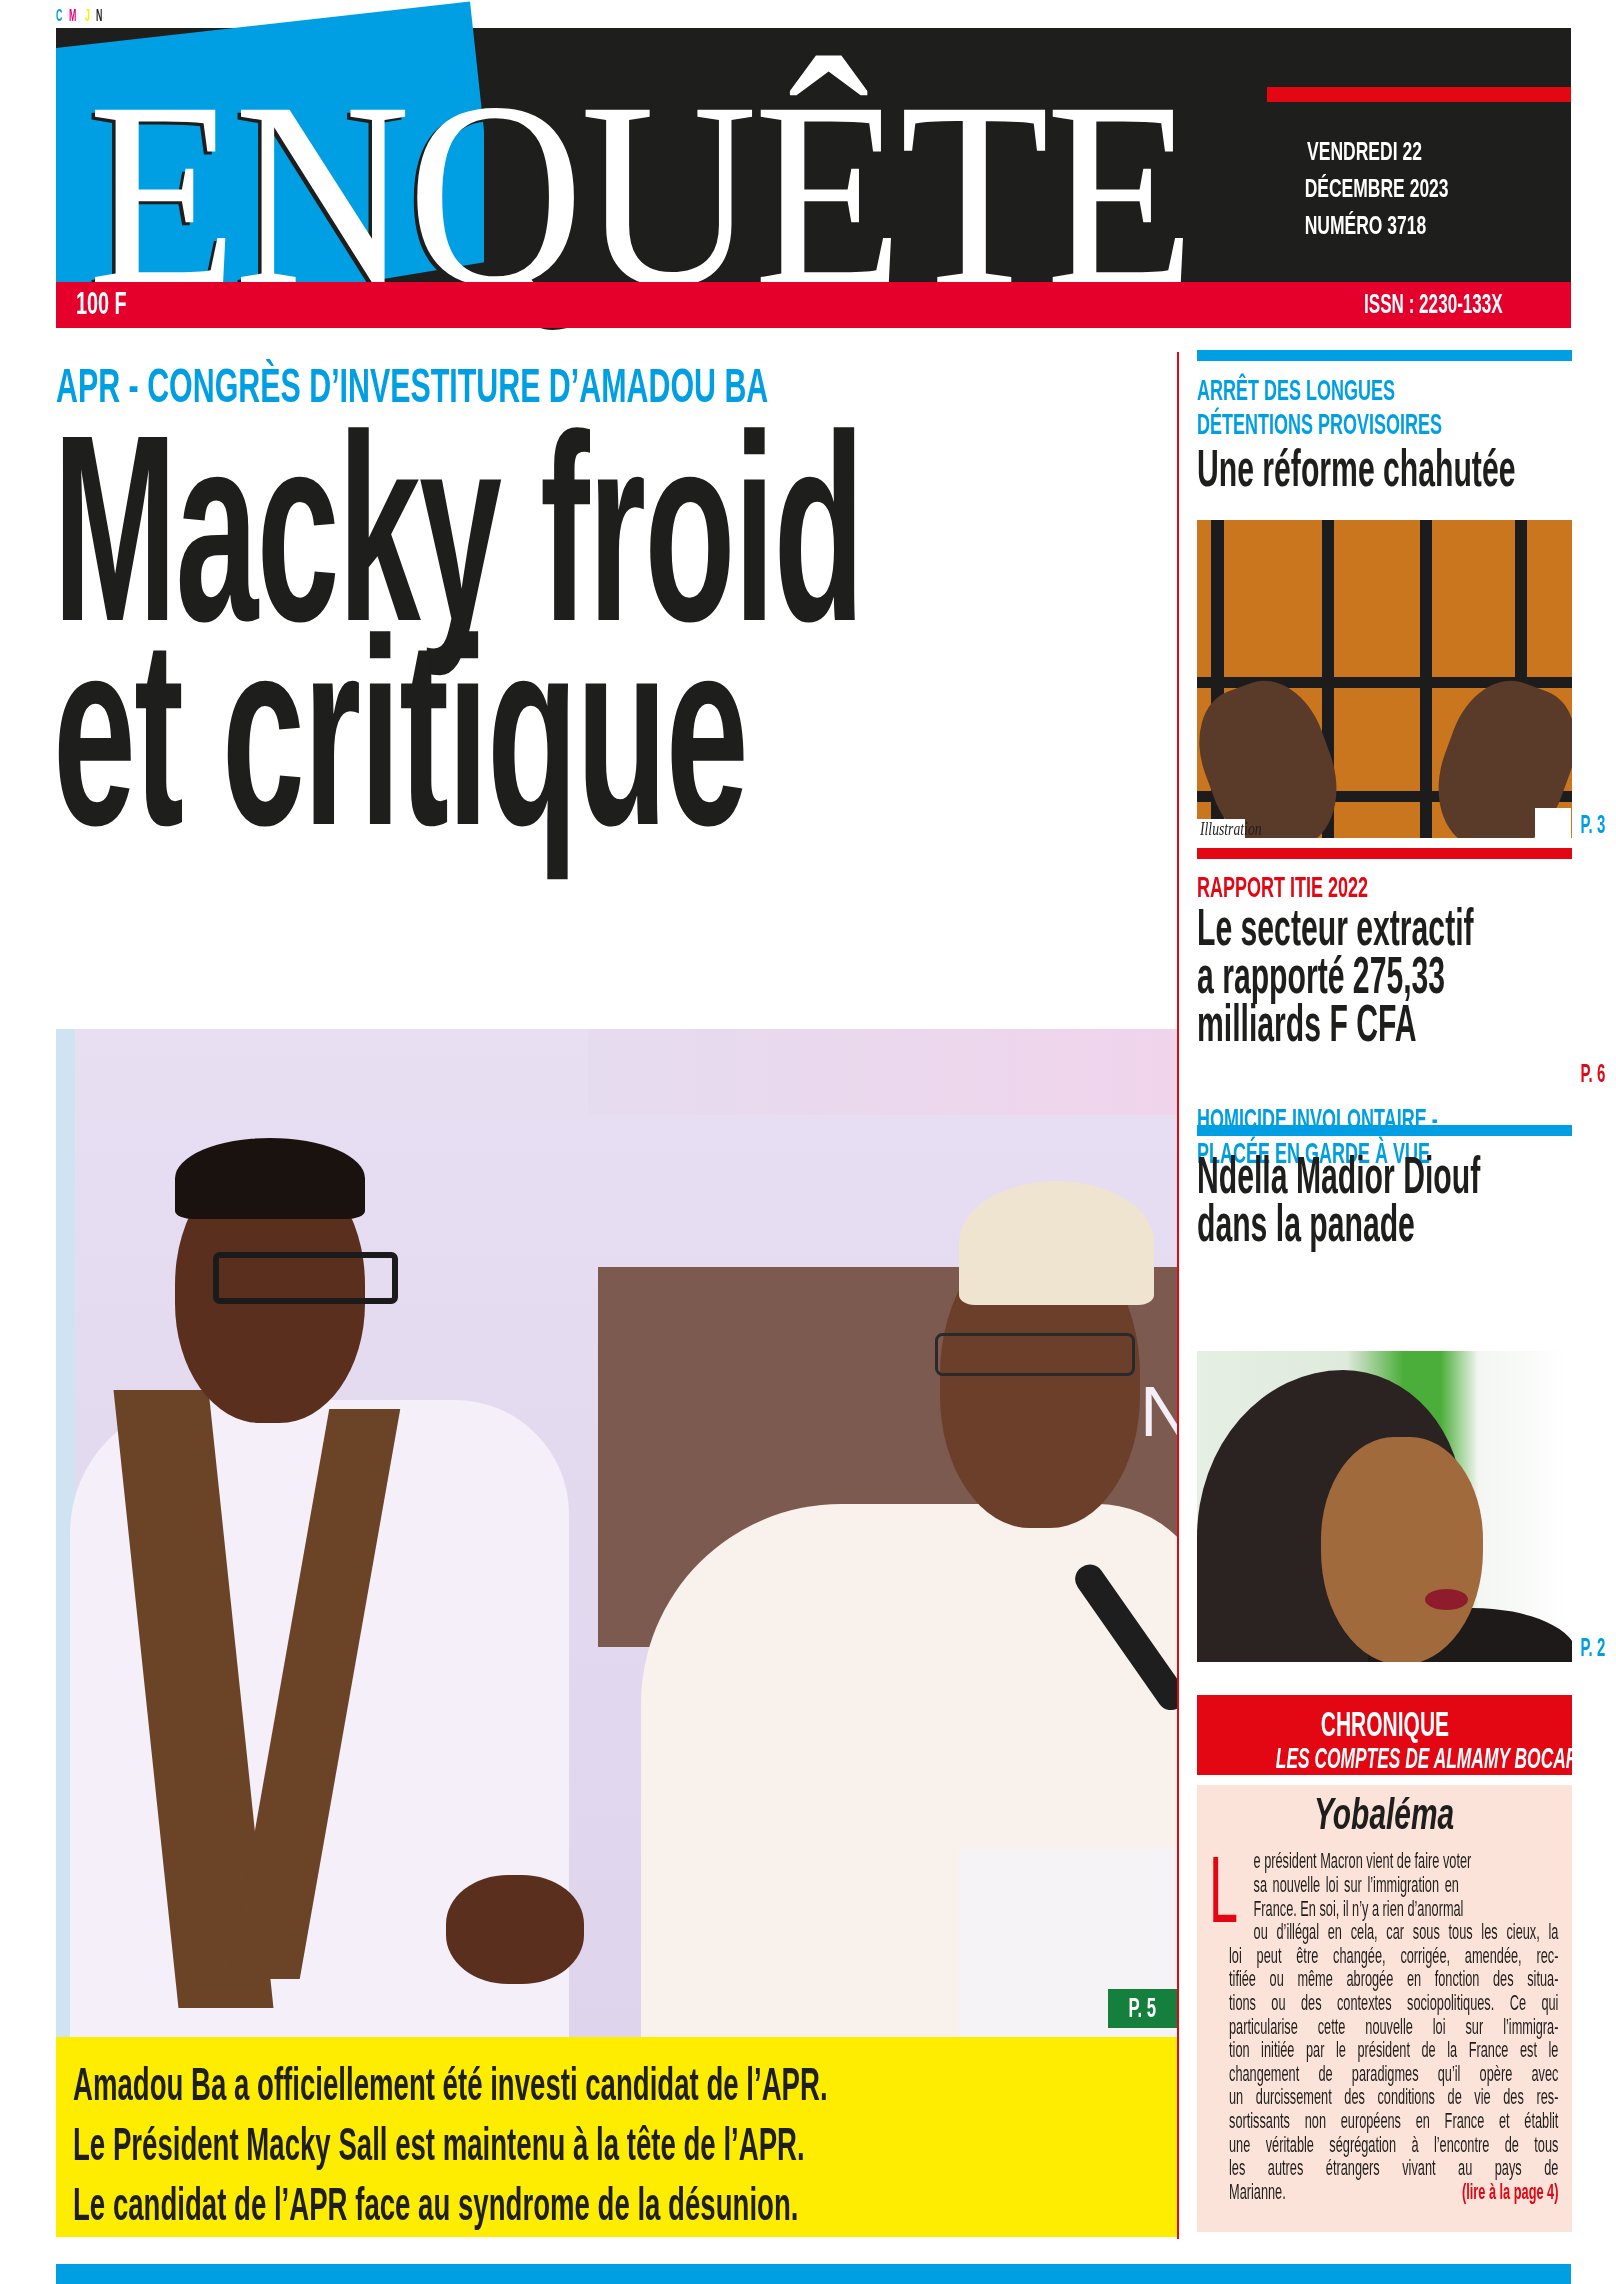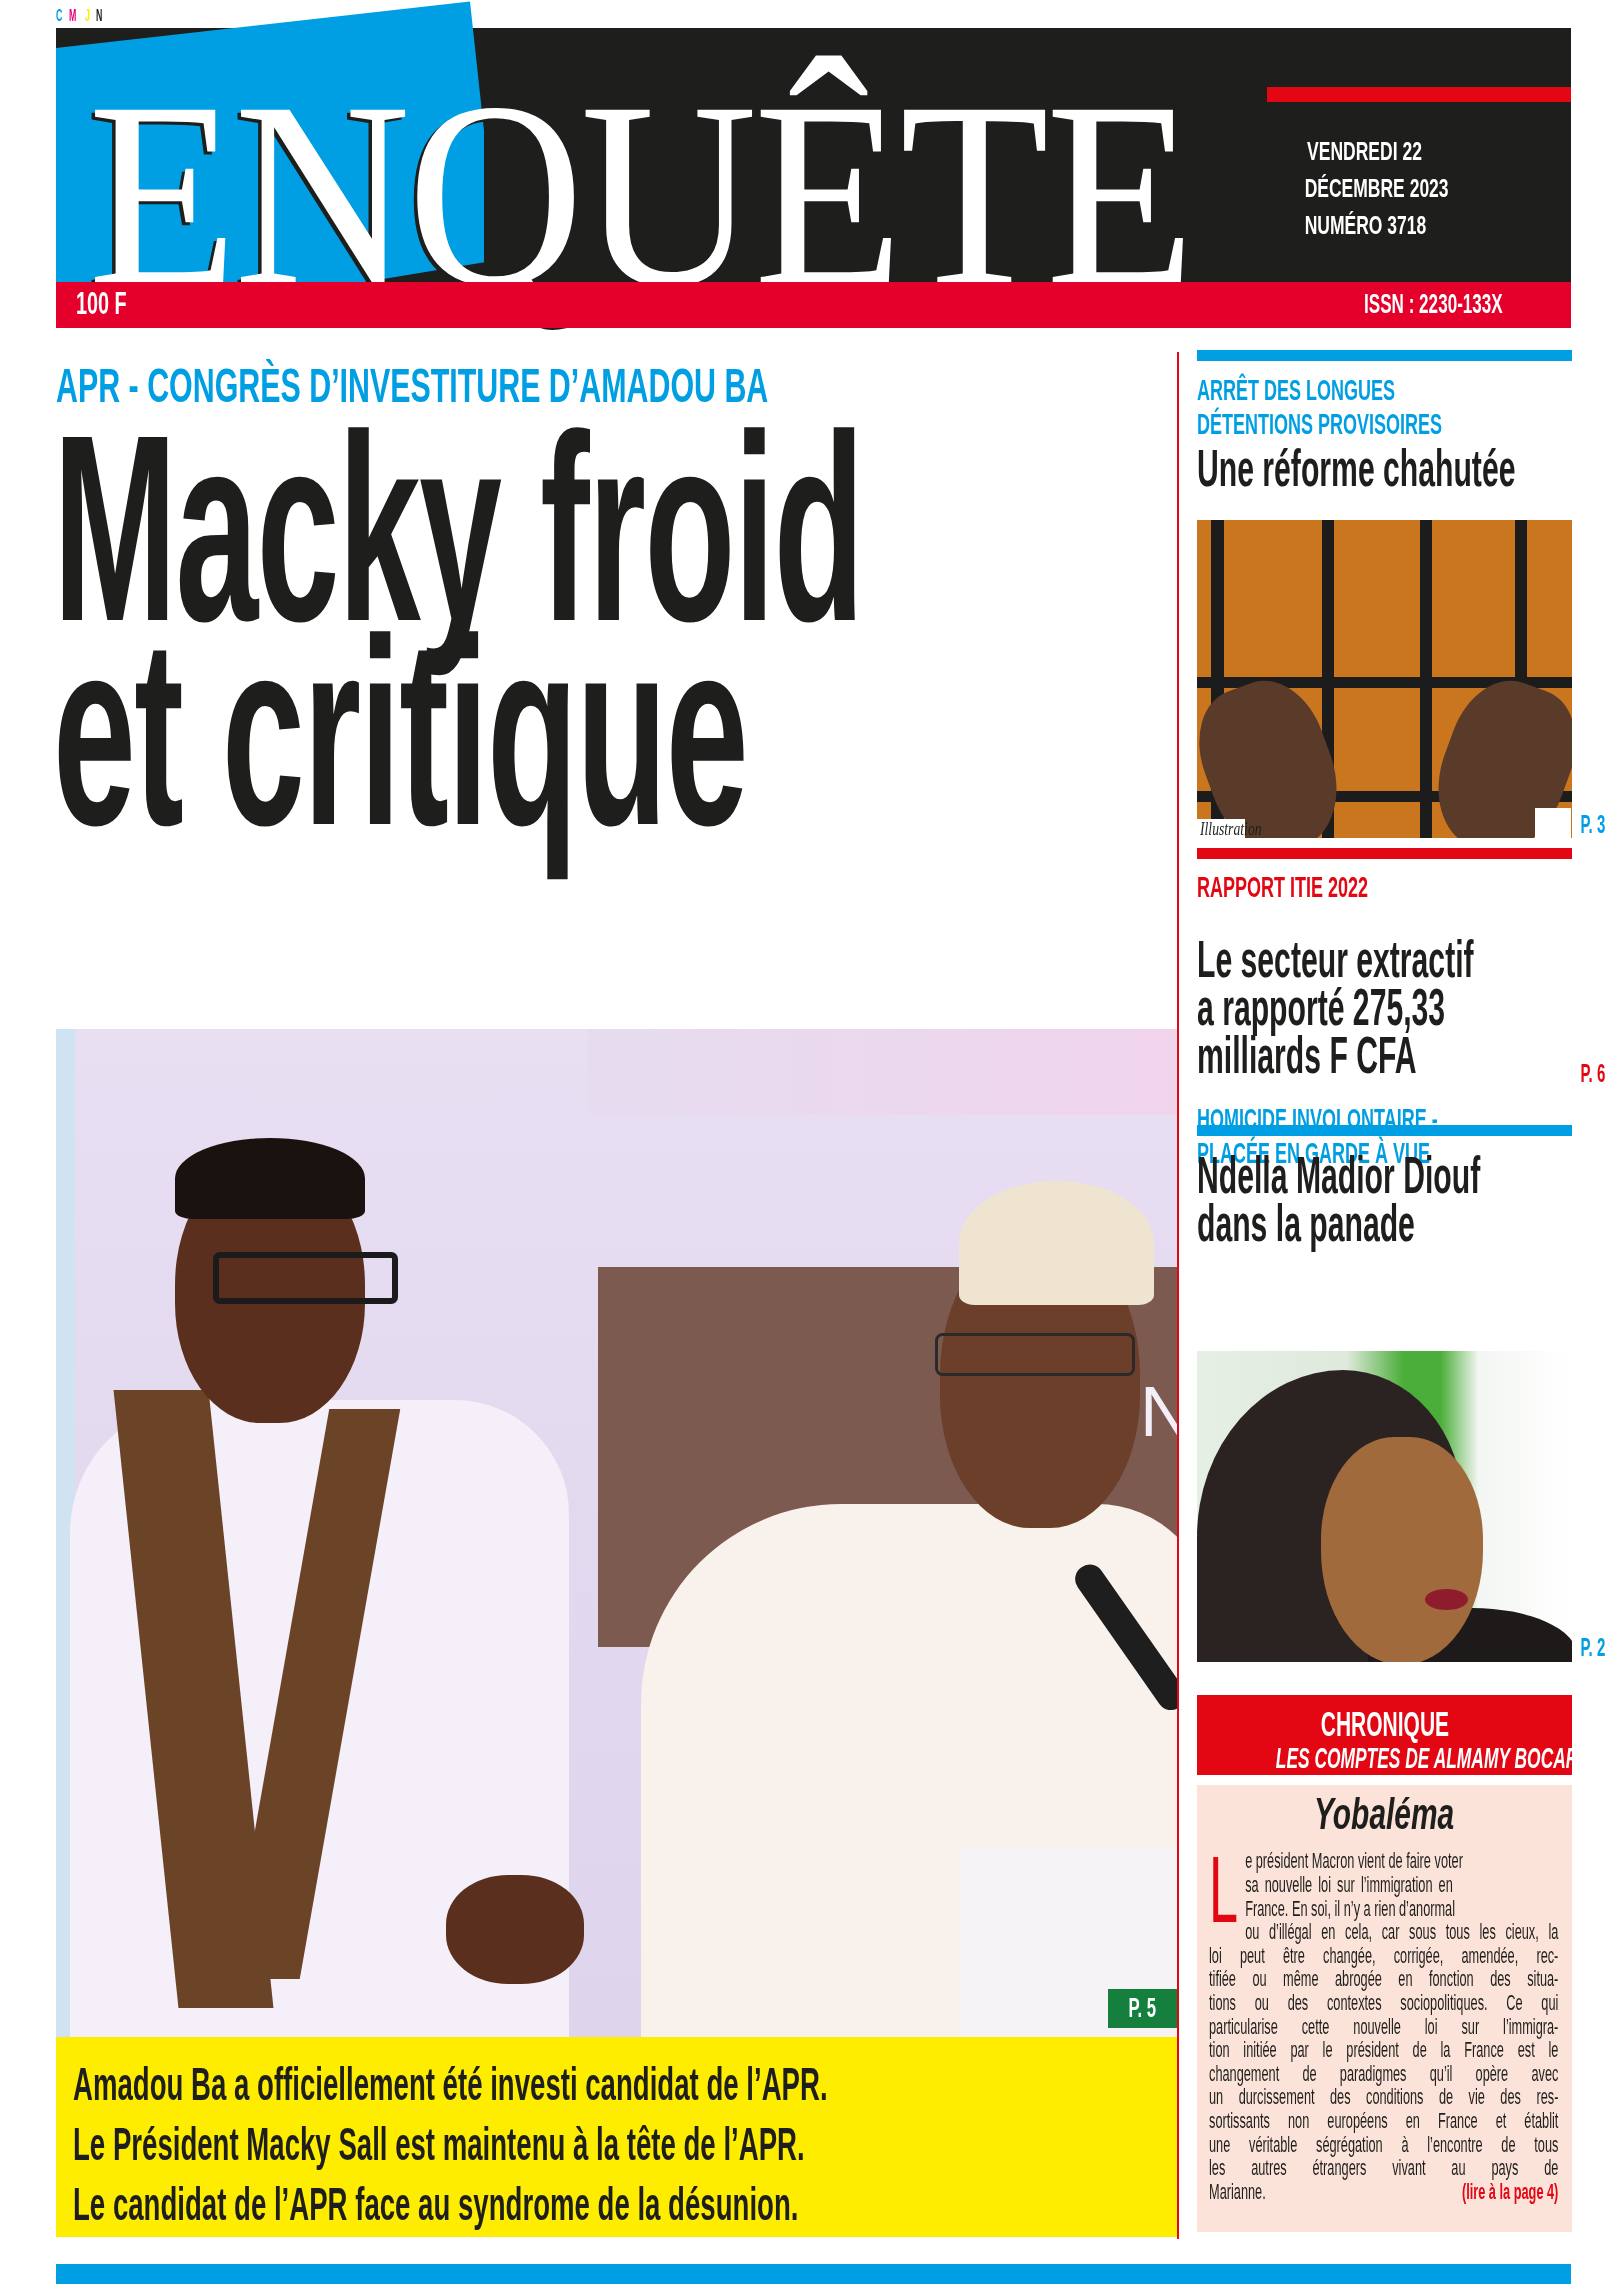--- a/index.html
+++ b/index.html
@@ -83,42 +83,42 @@
   #prison-img .bar-v { position: absolute; top: 0; width: 12.4px; height: 100%; background: #1c1c1c; }
   #prison-img .bar-h { position: absolute; left: 0; width: 100%; height: 10.5px; background: #1c1c1c; }
   #prison-img .hand { position: absolute; width: 124px; height: 171px; background: #5a3a28; border-radius: 40% 40% 45% 45%; }
   #illus-label { left: 1197px; top: 819px; width: 48px; height: 19px; background: #fff; padding: 0 2.9px; }
   #illus-label span { font-family: "Liberation Serif", serif; font-style: italic; font-size: 19px; line-height: 19px; transform: scaleX(0.72); transform-origin: left top; display: inline-block; white-space: nowrap; }
   #p3-box { left: 1535px; top: 808px; width: 36px; height: 33px; background: #fff; }
   #p3 { left: 1564px; top: 810px; }
 
   #r-bar2 { top: 848px; }
   #r2-kicker { top: 870px; }
-  #r2-head { top: 935px; }
+  #r2-head { top: 903px; }
   #p6 { left: 1564px; top: 1059px; }
 
   #r-bar3 { top: 1125px; }
   #r3-kicker { top: 1102px; text-align: right; }
   #r3-head { top: 1151px; }
   #woman-img { top: 1351px; height: 311px; overflow: hidden; background: linear-gradient(90deg,#e6efe4 0%,#dfe9dc 40%,#4cae3a 55%,#4cae3a 65%,#f3f6f2 75%,#ffffff 100%); }
   #woman-img .hair { position: absolute; left: 0; top: 19px; width: 266px; height: 304px; border-radius: 55% 45% 0 0; background: #2b2222; }
   #woman-img .face { position: absolute; left: 124px; top: 86px; width: 162px; height: 228px; border-radius: 45% 45% 50% 50%; background: #a06a3c; }
   #woman-img .lips { position: absolute; left: 228px; top: 238px; width: 43px; height: 21px; border-radius: 50%; background: #8e1c2c; }
   #woman-img .shoulder { position: absolute; left: 171px; top: 257px; width: 209px; height: 95px; border-radius: 50% 50% 0 0; background: #1e1a1a; }
   #p2-ref { left: 1564px; top: 1633px; }
 
   #chron-box { top: 1695px; height: 80px; background: #e30613; text-align: center; color: #fff; }
   #chron-title { font-size: 35px; font-weight: 700; line-height: 40px; padding-top: 8.6px; display: inline-block; transform: scaleX(0.6); transform-origin: center top; white-space: nowrap; }
   #chron-sub { font-size: 30px; font-weight: 700; font-style: italic; line-height: 28.5px; display: block; transform: scaleX(0.58); transform-origin: center top; white-space: nowrap; }
 
   #chron-body { top: 1785px; height: 447px; background: #fce3da; padding: 0 12.4px; }
   #chron-title2 { text-align: center; font-size: 44px; font-weight: 700; font-style: italic; line-height: 52px; padding-top: 2.9px; transform: scaleX(0.68); transform-origin: center top; white-space: nowrap; }
   #chron-text { position: relative; margin-top: 9.5px; font-size: 22px; line-height: 23.6px; color: #1e1e1c; text-align: justify; }
   #chron-text .dropcap { float: left; color: #e30613; font-size: 95px; line-height: 71px; width: 48px; height: 71px; margin: 4.8px 14.3px 0 0; font-weight: 400; transform: scaleX(0.55); transform-origin: left top; }
-  #chron-lines { display: block; }
+  #chron-lines { display: block; margin-left: 20px; }
   #chron-lines .cl { display: block; white-space: nowrap; transform: scaleX(0.58); transform-origin: left top; width: 172%; text-align: justify; text-align-last: justify; }
   #chron-lines .cl.last { text-align-last: left; }
   #lire { color: #e30613; font-weight: 700; float: right; }
 
   #bottom-band { left: 56px; top: 2264px; width: 1515px; height: 20px; background: #009fe3; }
 </style>
 </head>
 <body>
 
 <div id="cmjn" class="abs">

